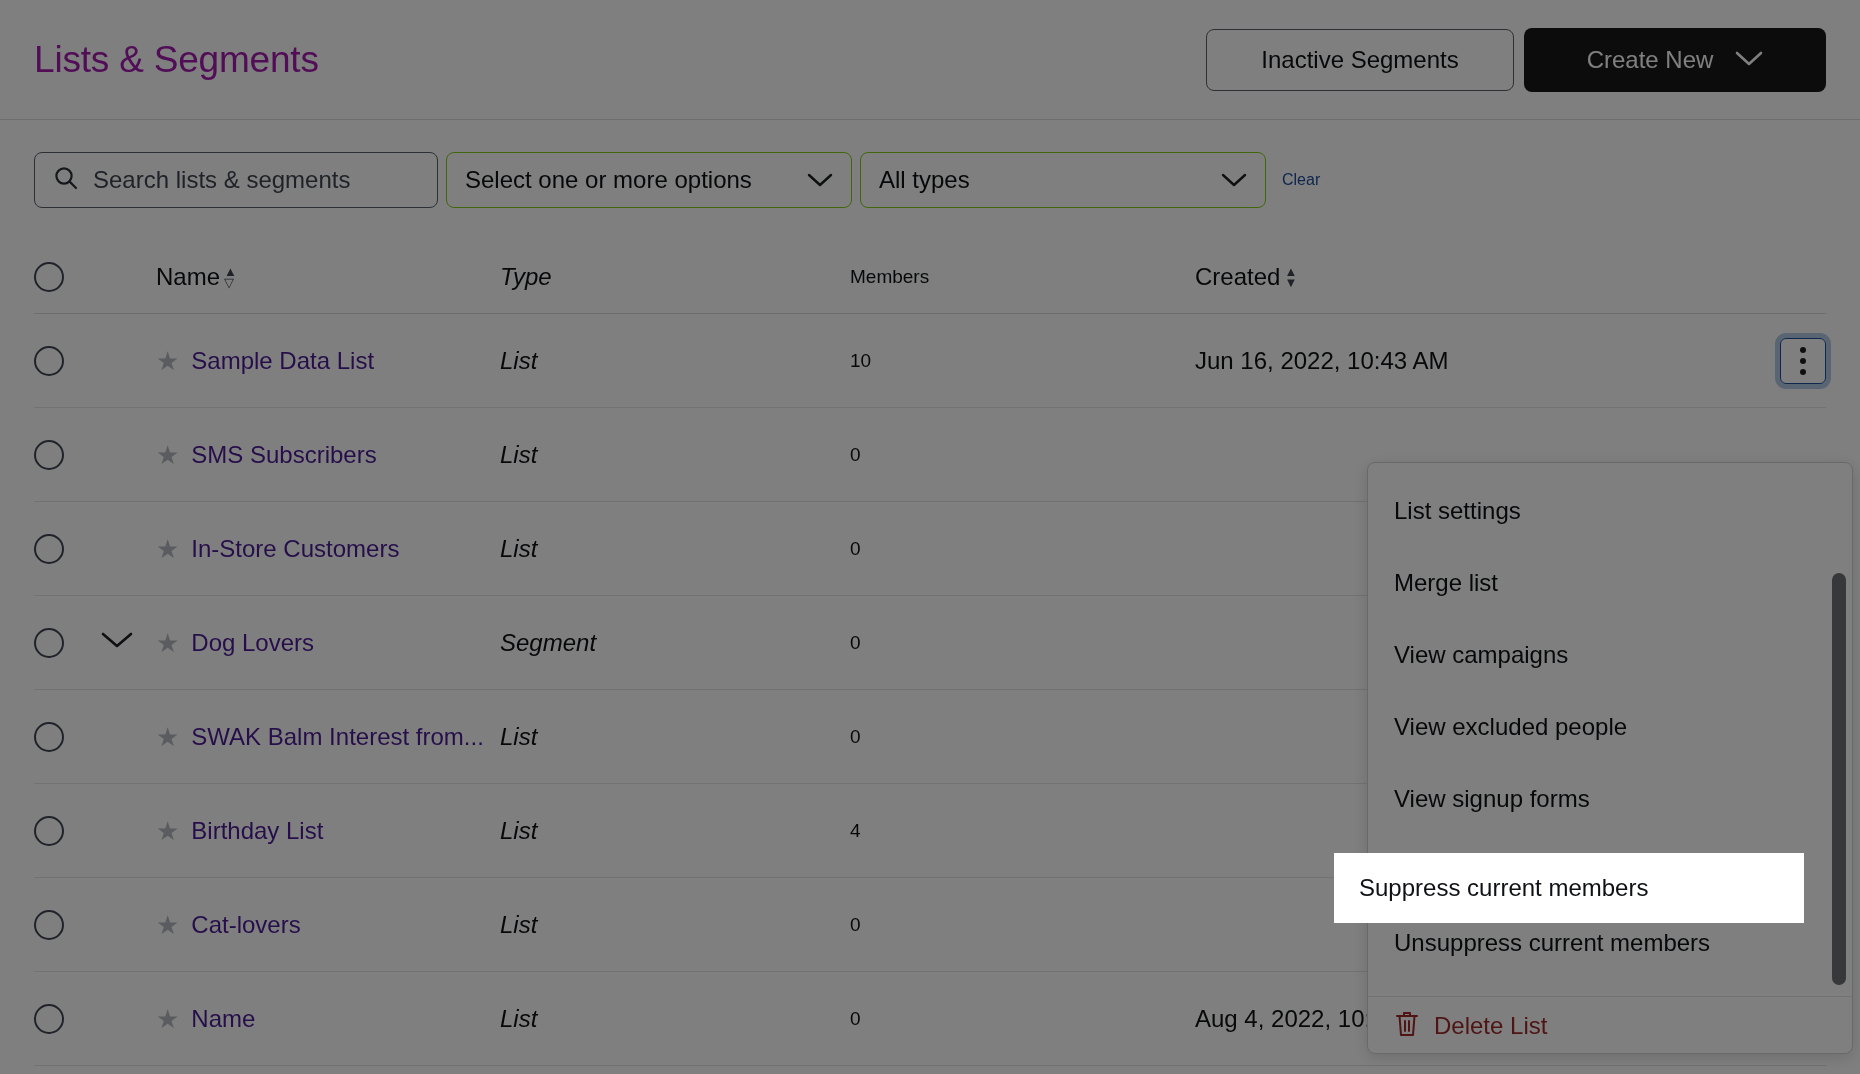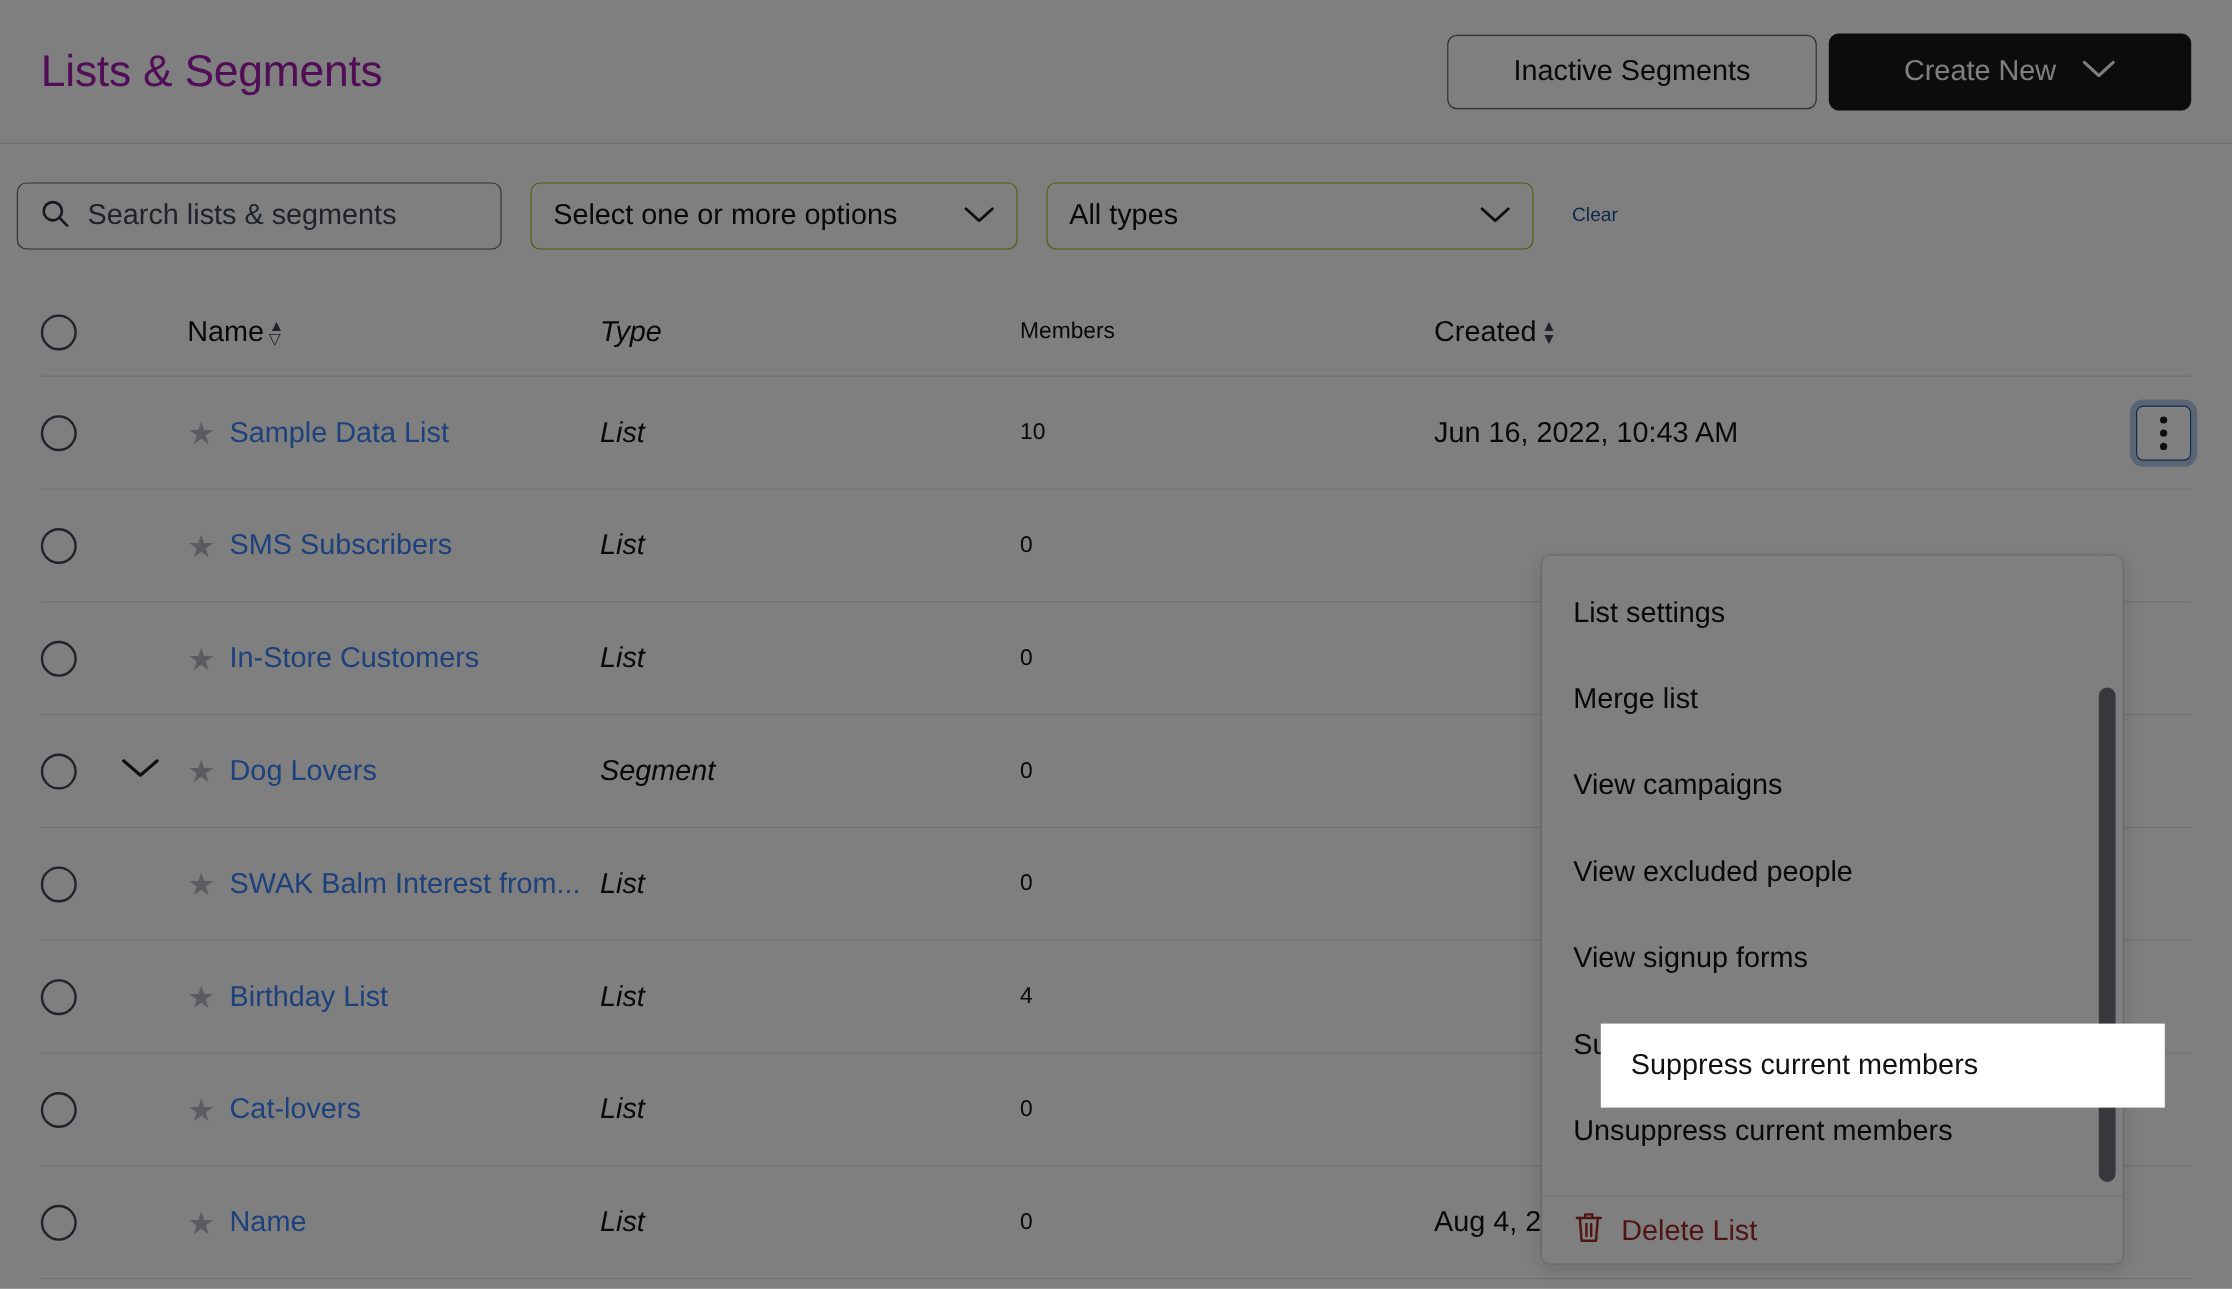--- a/index.html
+++ b/index.html
@@ -48,22 +48,22 @@
     font-family: "Liberation Sans", sans-serif;
     display: flex; align-items: center; justify-content: center; gap: 22px;
     padding: 0 28px;
     cursor: pointer;
   }
   .chev { display: inline-block; }
 
   
   .filterbar {
     height: 120px;
-    display: flex; align-items: center; gap: 24px;
-    padding: 0 14px;
+    display: flex; align-items: center; gap: 8px;
+    padding: 0 34px;
   }
   .search-box {
     position: relative;
     width: 404px; height: 56px;
     border: 1px solid #58616b; border-radius: 8px;
     display: flex; align-items: center; gap: 14px;
     padding: 0 18px;
   }
   .search-box .ph { font-size: 24px; color: #3f4752; }
   .select-box {
@@ -100,42 +100,42 @@
 
   .hlabel { font-size: 24px; display: inline-flex; align-items: center; gap: 4px; }
 
   .ckbox {
     width: 30px; height: 30px; border-radius: 50%;
     border: 2px solid #3f4752; background: transparent;
     cursor: pointer;
   }
   .star { color: #b4b9bf; font-size: 26px; line-height: 1; }
   .lname {
-    font-size: 24px; color: #3b82f6; cursor: pointer;
+    font-size: 24px; color: #4c1d95; cursor: pointer;
     white-space: nowrap;
   }
   .expand-chev { font-size: 22px; color: #0f1114; cursor: pointer; }
 
   .kebab-btn {
     width: 46px; height: 46px;
     border: 1px solid #1f4f9c; border-radius: 6px;
     background: transparent;
     display: flex; flex-direction: column; align-items: center; justify-content: center; gap: 5px;
     box-shadow: 0 0 0 5px rgba(120,160,210,0.55);
     cursor: pointer;
   }
   .kebab-btn i { display: block; width: 6px; height: 6px; border-radius: 50%; background: #1d1f22; }
 
   .sort-ico { display: inline-flex; flex-direction: column; gap: 2px; line-height: 0; }
   .sort-ico span { font-size: 13px; line-height: 9px; color: #3f4752; }
 
   
   #menu {
     position: absolute;
-    left: 1284px; top: 462px;
+    left: 1367px; top: 462px;
     width: 486px; height: 592px;
     background: #ffffff;
     border: 1px solid #d0d3d6;
     border-radius: 8px;
     box-shadow: 0 4px 16px rgba(0,0,0,0.14);
     overflow: hidden;
   }
   .menu-scroll {
     position: relative;
     height: 533px;

